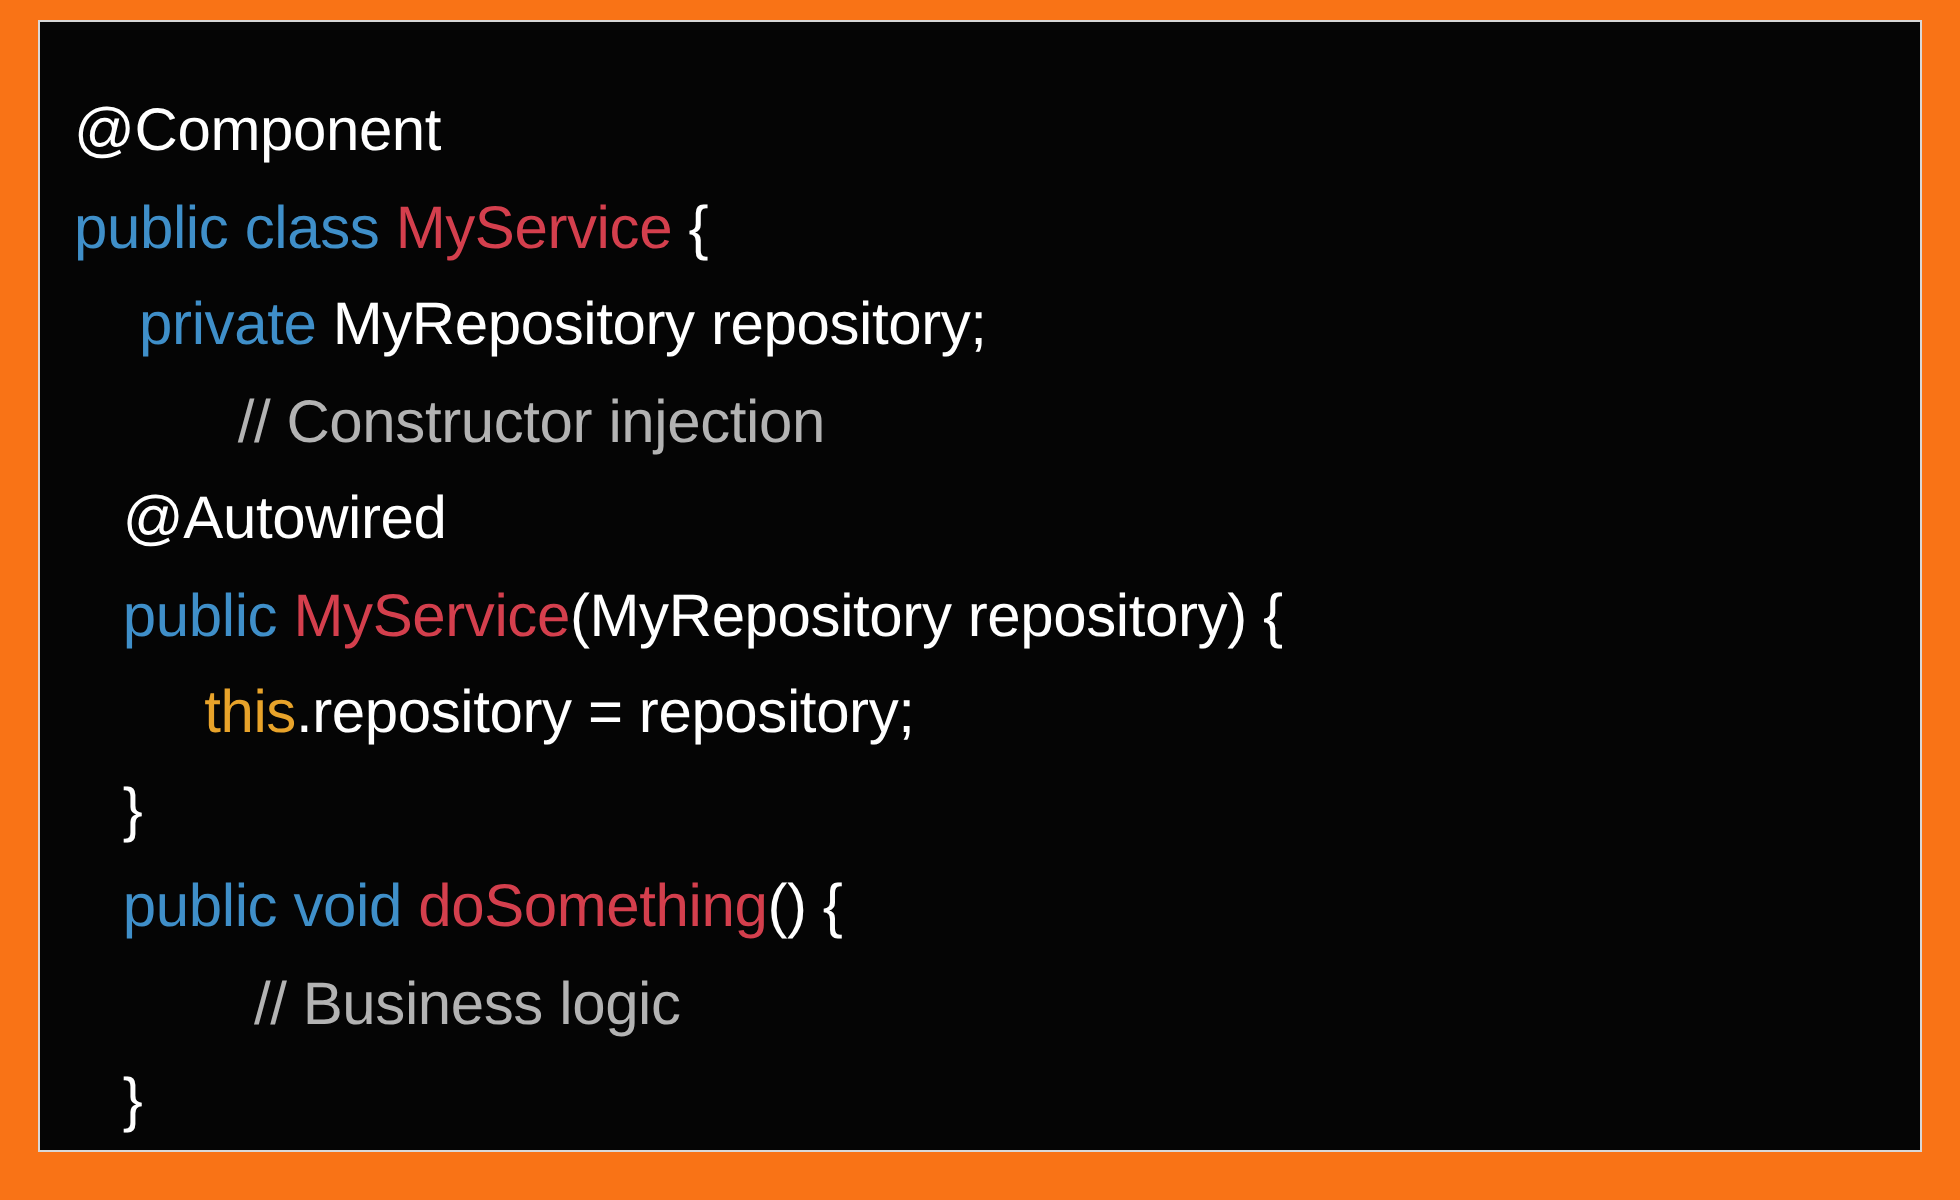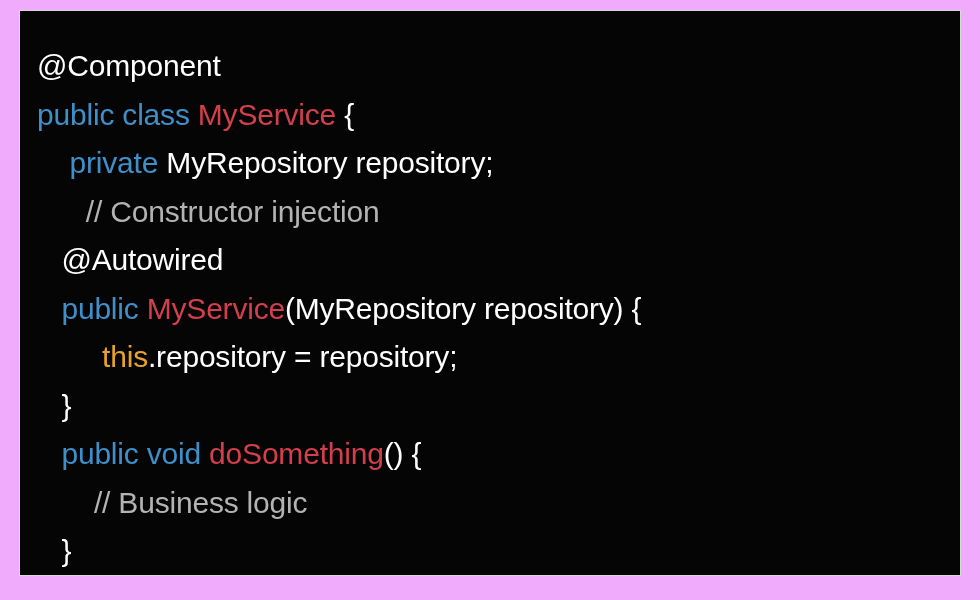--- a/index.html
+++ b/index.html
@@ -64,22 +64,22 @@
   
   .t-plain     { color: #ffffff; }
   .t-keyword   { color: #3f8fc9; }
   .t-type      { color: #d43f4d; }
   .t-comment   { color: #b3b3b3; }
   .t-this      { color: #e8a32a; }
   .t-annotation{ color: #ffffff; }
   .t-punct     { color: #ffffff; }
 
   
-  .t-comment { font-weight: 400; }
+  .t-comment { font-weight: 400; margin-left: 33px; }
 </style>
 </head>
 <body>
 
-<div id="screenshot-root" style="background: #f0abfc;">
+<div id="screenshot-root" style="background: #f97316;">
   <div id="code-panel" style="background: rgb(5, 5, 5); border-color: rgb(216, 216, 216);">
     <pre id="code-block"><span class="code-line"><span class="tok t-annotation" style="color: rgb(255, 255, 255);">@Component</span></span><span class="code-line"><span class="tok t-keyword" style="color: rgb(63, 143, 201);">public</span><span class="tok t-plain" style="color: rgb(255, 255, 255);"> </span><span class="tok t-keyword" style="color: rgb(63, 143, 201);">class</span><span class="tok t-plain" style="color: rgb(255, 255, 255);"> </span><span class="tok t-type" style="color: rgb(212, 63, 77);">MyService</span><span class="tok t-punct" style="color: rgb(255, 255, 255);"> {</span></span><span class="code-line"><span class="tok t-plain">    </span><span class="tok t-keyword" style="color: rgb(63, 143, 201);">private</span><span class="tok t-plain" style="color: rgb(255, 255, 255);"> </span><span class="tok t-plain" style="color: rgb(255, 255, 255);">MyRepository</span><span class="tok t-plain" style="color: rgb(255, 255, 255);"> repository;</span></span><span class="code-line"><span class="tok t-plain">      </span><span class="tok t-comment" style="color: rgb(179, 179, 179);">// Constructor injection</span></span><span class="code-line"><span class="tok t-plain">   </span><span class="tok t-annotation" style="color: rgb(255, 255, 255);">@Autowired</span></span><span class="code-line"><span class="tok t-plain">   </span><span class="tok t-keyword" style="color: rgb(63, 143, 201);">public</span><span class="tok t-plain" style="color: rgb(255, 255, 255);"> </span><span class="tok t-type" style="color: rgb(212, 63, 77);">MyService</span><span class="tok t-plain" style="color: rgb(255, 255, 255);">(MyRepository repository) {</span></span><span class="code-line"><span class="tok t-plain">        </span><span class="tok t-this" style="color: rgb(232, 163, 42);">this</span><span class="tok t-plain" style="color: rgb(255, 255, 255);">.repository = repository;</span></span><span class="code-line"><span class="tok t-plain">   </span><span class="tok t-punct" style="color: rgb(255, 255, 255);">}</span></span><span class="code-line"><span class="tok t-plain">   </span><span class="tok t-keyword" style="color: rgb(63, 143, 201);">public</span><span class="tok t-plain" style="color: rgb(255, 255, 255);"> </span><span class="tok t-keyword" style="color: rgb(63, 143, 201);">void</span><span class="tok t-plain" style="color: rgb(255, 255, 255);"> </span><span class="tok t-type" style="color: rgb(212, 63, 77);">doSomething</span><span class="tok t-punct" style="color: rgb(255, 255, 255);">() {</span></span><span class="code-line"><span class="tok t-plain">       </span><span class="tok t-comment" style="color: rgb(179, 179, 179);">// Business logic</span></span><span class="code-line"><span class="tok t-plain">   </span><span class="tok t-punct" style="color: rgb(255, 255, 255);">}</span></span><span class="code-line"></span></pre>
   </div>
 </div>
 
 </body></html>

